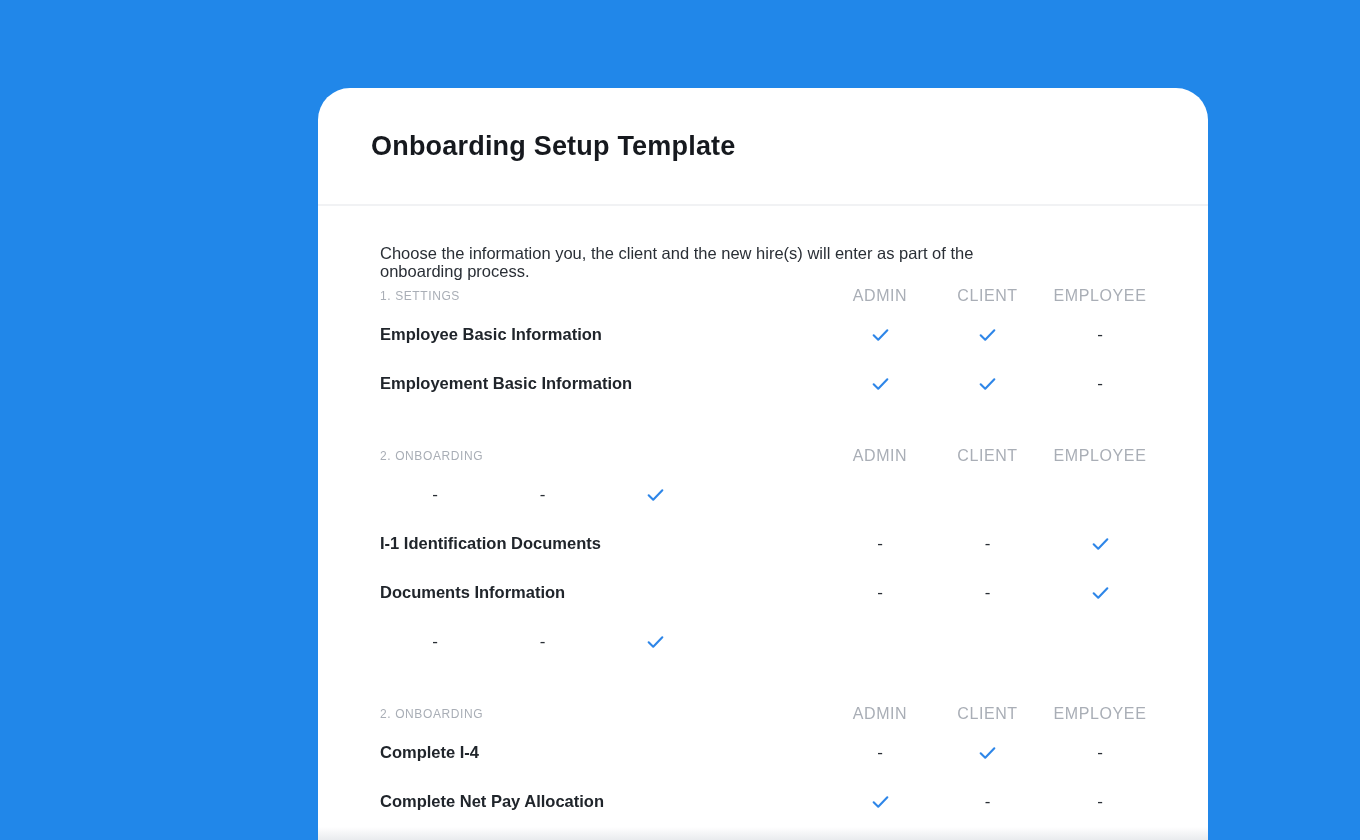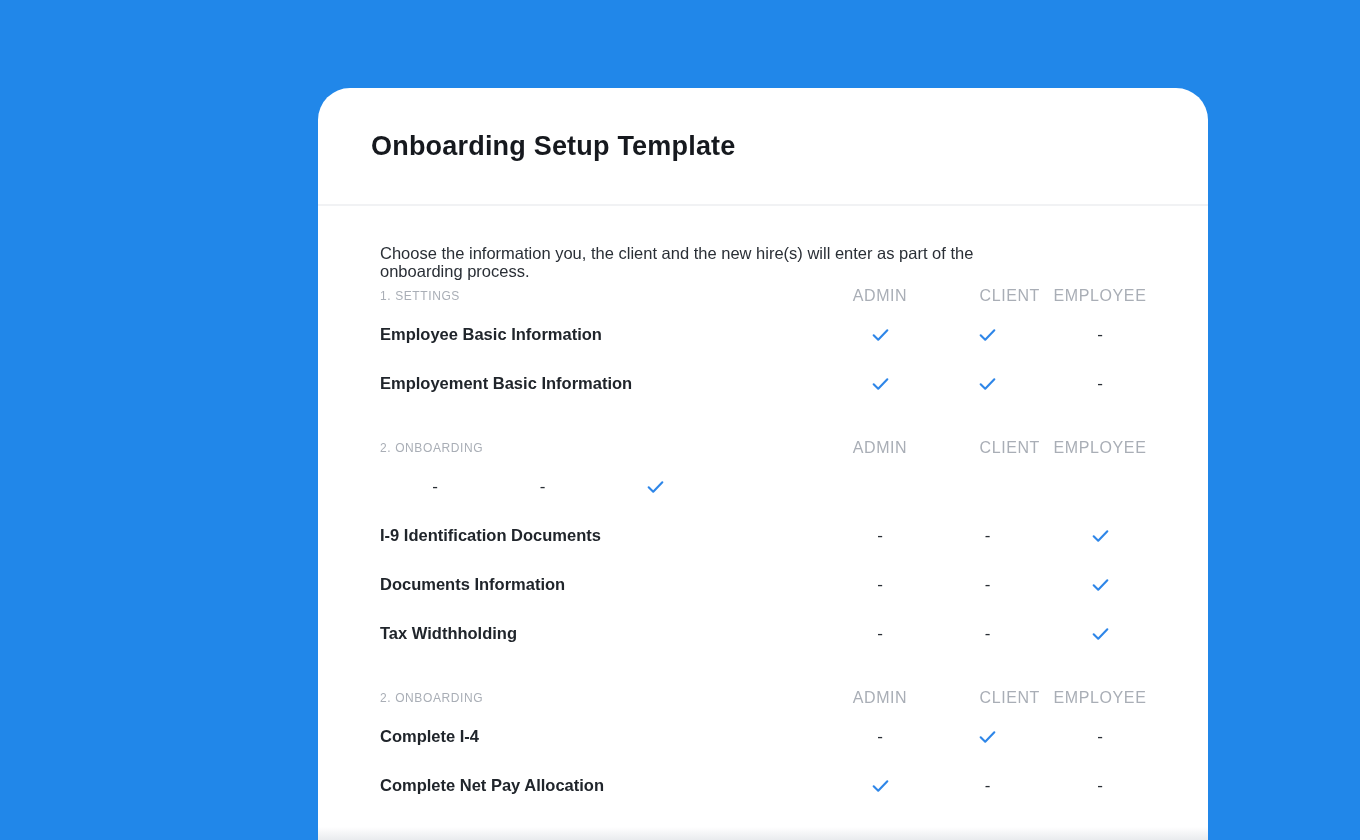--- a/index.html
+++ b/index.html
@@ -44,37 +44,37 @@
   .description{
     font-size:16.5px;
     line-height:18px;
     color:#2a2f36;
     max-width:608px;
   }
   .section-head{
     display:flex;
     align-items:center;
     height:28px;
-    margin-top:26px;
+    margin-top:34px;
   }
   .section-head.first{margin-top:2px;}
   .section-label{
     flex:1;
     font-size:12px;
     letter-spacing:.6px;
     color:var(--muted);
   }
   .col-head{
     font-size:16px;
     letter-spacing:.6px;
     color:var(--muted);
     text-align:center;
   }
   .col-0{width:110px;}
-  .col-1{width:105px;text-align:right;}
+  .col-1{width:105px;}
   .col-2{width:120px;}
   .perm-row{
     display:flex;
     align-items:center;
     height:49px;
   }
   .row-label{
     flex:1;
     font-size:16.5px;
     color:var(--dark);
@@ -162,21 +162,21 @@
           <div class="cell col-1">
             <span class="dash">-</span>
           </div>
           <div class="cell col-2">
             <svg viewBox="0 0 24 24">
               <path d="M4.2 12.9 L9.4 18 L19.8 7.2" fill="none" stroke="#2e86e8" stroke-width="2.4" stroke-linecap="round" stroke-linejoin="round"></path>
             </svg>
           </div>
         </div>
         <div class="perm-row">
-          <div class="row-label">I-9 Identification Documents</div>
+          <div class="row-label">I-1 Identification Documents</div>
           <div class="cell col-0">
             <span class="dash">-</span>
           </div>
           <div class="cell col-1">
             <span class="dash">-</span>
           </div>
           <div class="cell col-2">
             <svg viewBox="0 0 24 24">
               <path d="M4.2 12.9 L9.4 18 L19.8 7.2" fill="none" stroke="#2e86e8" stroke-width="2.4" stroke-linecap="round" stroke-linejoin="round"></path>
             </svg>
@@ -190,21 +190,20 @@
           <div class="cell col-1">
             <span class="dash">-</span>
           </div>
           <div class="cell col-2">
             <svg viewBox="0 0 24 24">
               <path d="M4.2 12.9 L9.4 18 L19.8 7.2" fill="none" stroke="#2e86e8" stroke-width="2.4" stroke-linecap="round" stroke-linejoin="round"></path>
             </svg>
           </div>
         </div>
         <div class="perm-row">
-          <div class="row-label">Tax Widthholding</div>
           <div class="cell col-0">
             <span class="dash">-</span>
           </div>
           <div class="cell col-1">
             <span class="dash">-</span>
           </div>
           <div class="cell col-2">
             <svg viewBox="0 0 24 24">
               <path d="M4.2 12.9 L9.4 18 L19.8 7.2" fill="none" stroke="#2e86e8" stroke-width="2.4" stroke-linecap="round" stroke-linejoin="round"></path>
             </svg>

